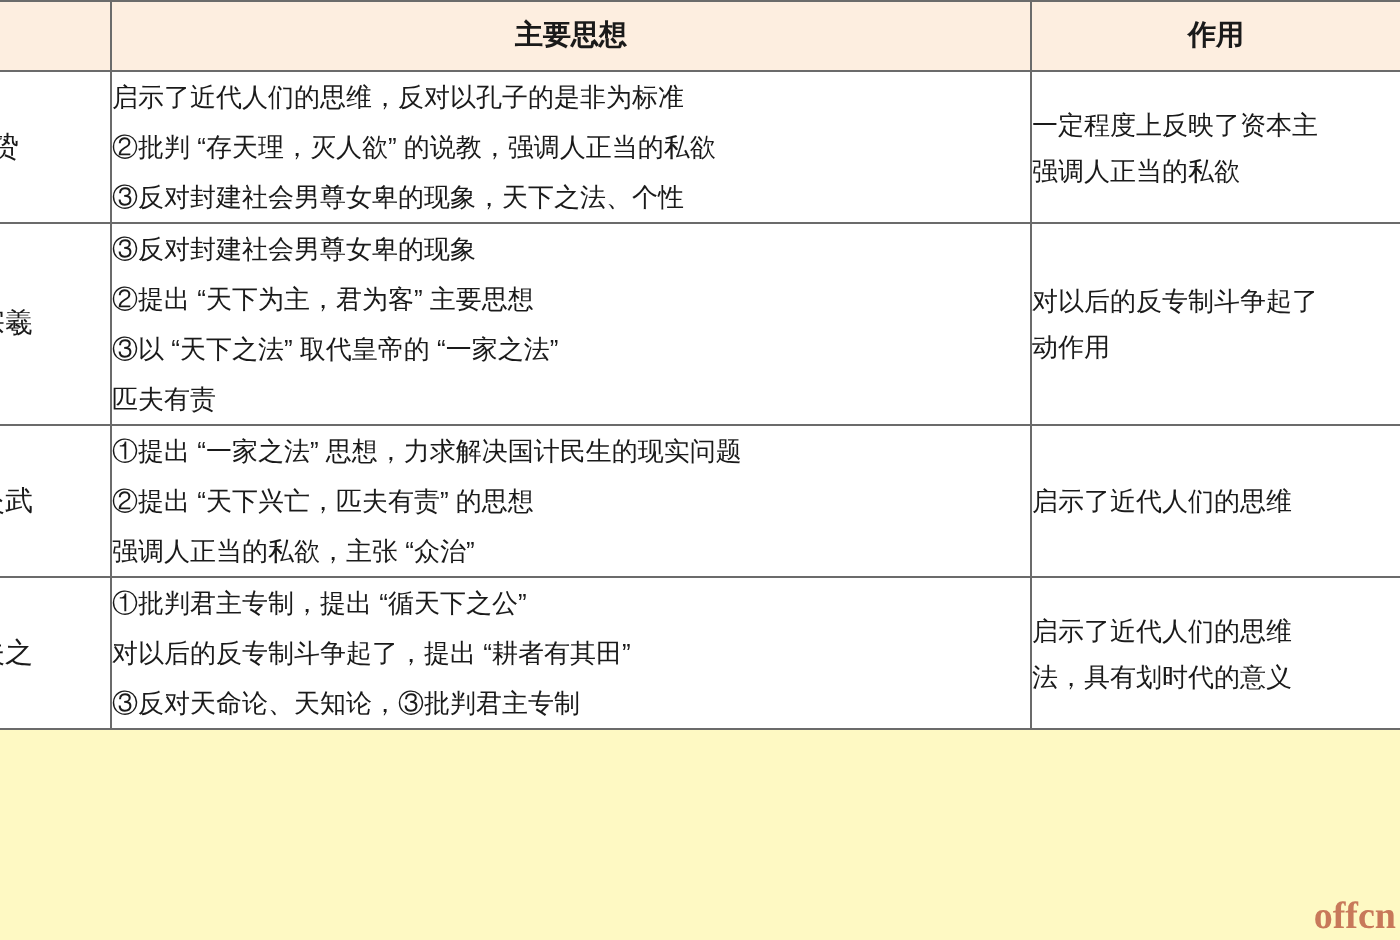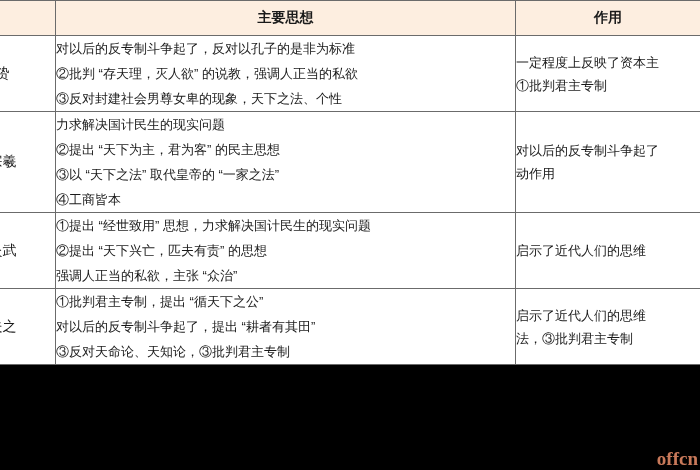--- a/index.html
+++ b/index.html
@@ -11,21 +11,21 @@
     width: 700px;
     height: 470px;
     overflow: hidden;
     font-family: "Liberation Sans", sans-serif;
     color: #1a1a1a;
   }
   .page {
     position: relative;
     width: 700px;
     height: 470px;
-    background: #000000;
+    background: #fef9c3;
   }
   table.tbl {
     border-collapse: collapse;
     table-layout: fixed;
     width: 765px;            
     margin-left: -65px;      
     font-size: 13px;
   }
   table.tbl td, table.tbl th {
     border: 1px solid #6b6b6b;
@@ -96,63 +96,63 @@
       <tr>
         <th class="blank"></th>
         <th>主要思想</th>
         <th>作用</th>
       </tr>
     </thead>
     <tbody>
       <tr>
         <td class="name">李贽</td>
         <td class="main">
-          <div class="line">对以后的反专制斗争起了，反对以孔子的是非为标准</div>
+          <div class="line">启示了近代人们的思维，反对以孔子的是非为标准</div>
           <div class="line">②批判 “存天理，灭人欲” 的说教，强调人正当的私欲</div>
           <div class="line">③反对封建社会男尊女卑的现象，天下之法、个性</div>
         </td>
         <td class="role">
           <div class="line">一定程度上反映了资本主</div>
-          <div class="line">①批判君主专制</div>
+          <div class="line">强调人正当的私欲</div>
         </td>
       </tr>
       <tr>
         <td class="name">黄宗羲</td>
         <td class="main">
-          <div class="line">力求解决国计民生的现实问题</div>
-          <div class="line">②提出 “天下为主，君为客” 的民主思想</div>
+          <div class="line">③反对封建社会男尊女卑的现象</div>
+          <div class="line">②提出 “天下为主，君为客” 主要思想</div>
           <div class="line">③以 “天下之法” 取代皇帝的 “一家之法”</div>
-          <div class="line">④工商皆本</div>
+          <div class="line">匹夫有责</div>
         </td>
         <td class="role">
           <div class="line">对以后的反专制斗争起了</div>
           <div class="line">动作用</div>
         </td>
       </tr>
       <tr>
         <td class="name">顾炎武</td>
         <td class="main">
-          <div class="line">①提出 “经世致用” 思想，力求解决国计民生的现实问题</div>
+          <div class="line">①提出 “一家之法” 思想，力求解决国计民生的现实问题</div>
           <div class="line">②提出 “天下兴亡，匹夫有责” 的思想</div>
           <div class="line">强调人正当的私欲，主张 “众治”</div>
         </td>
         <td class="role">
           <div class="line">启示了近代人们的思维</div>
         </td>
       </tr>
       <tr>
         <td class="name">王夫之</td>
         <td class="main">
           <div class="line">①批判君主专制，提出 “循天下之公”</div>
           <div class="line">对以后的反专制斗争起了，提出 “耕者有其田”</div>
           <div class="line">③反对天命论、天知论，③批判君主专制</div>
         </td>
         <td class="role">
           <div class="line">启示了近代人们的思维</div>
-          <div class="line">法，③批判君主专制</div>
+          <div class="line">法，具有划时代的意义</div>
         </td>
       </tr>
     </tbody>
   </table>
 
   <div class="watermark">offcn</div>
 
 </div>
 
 </body></html>

